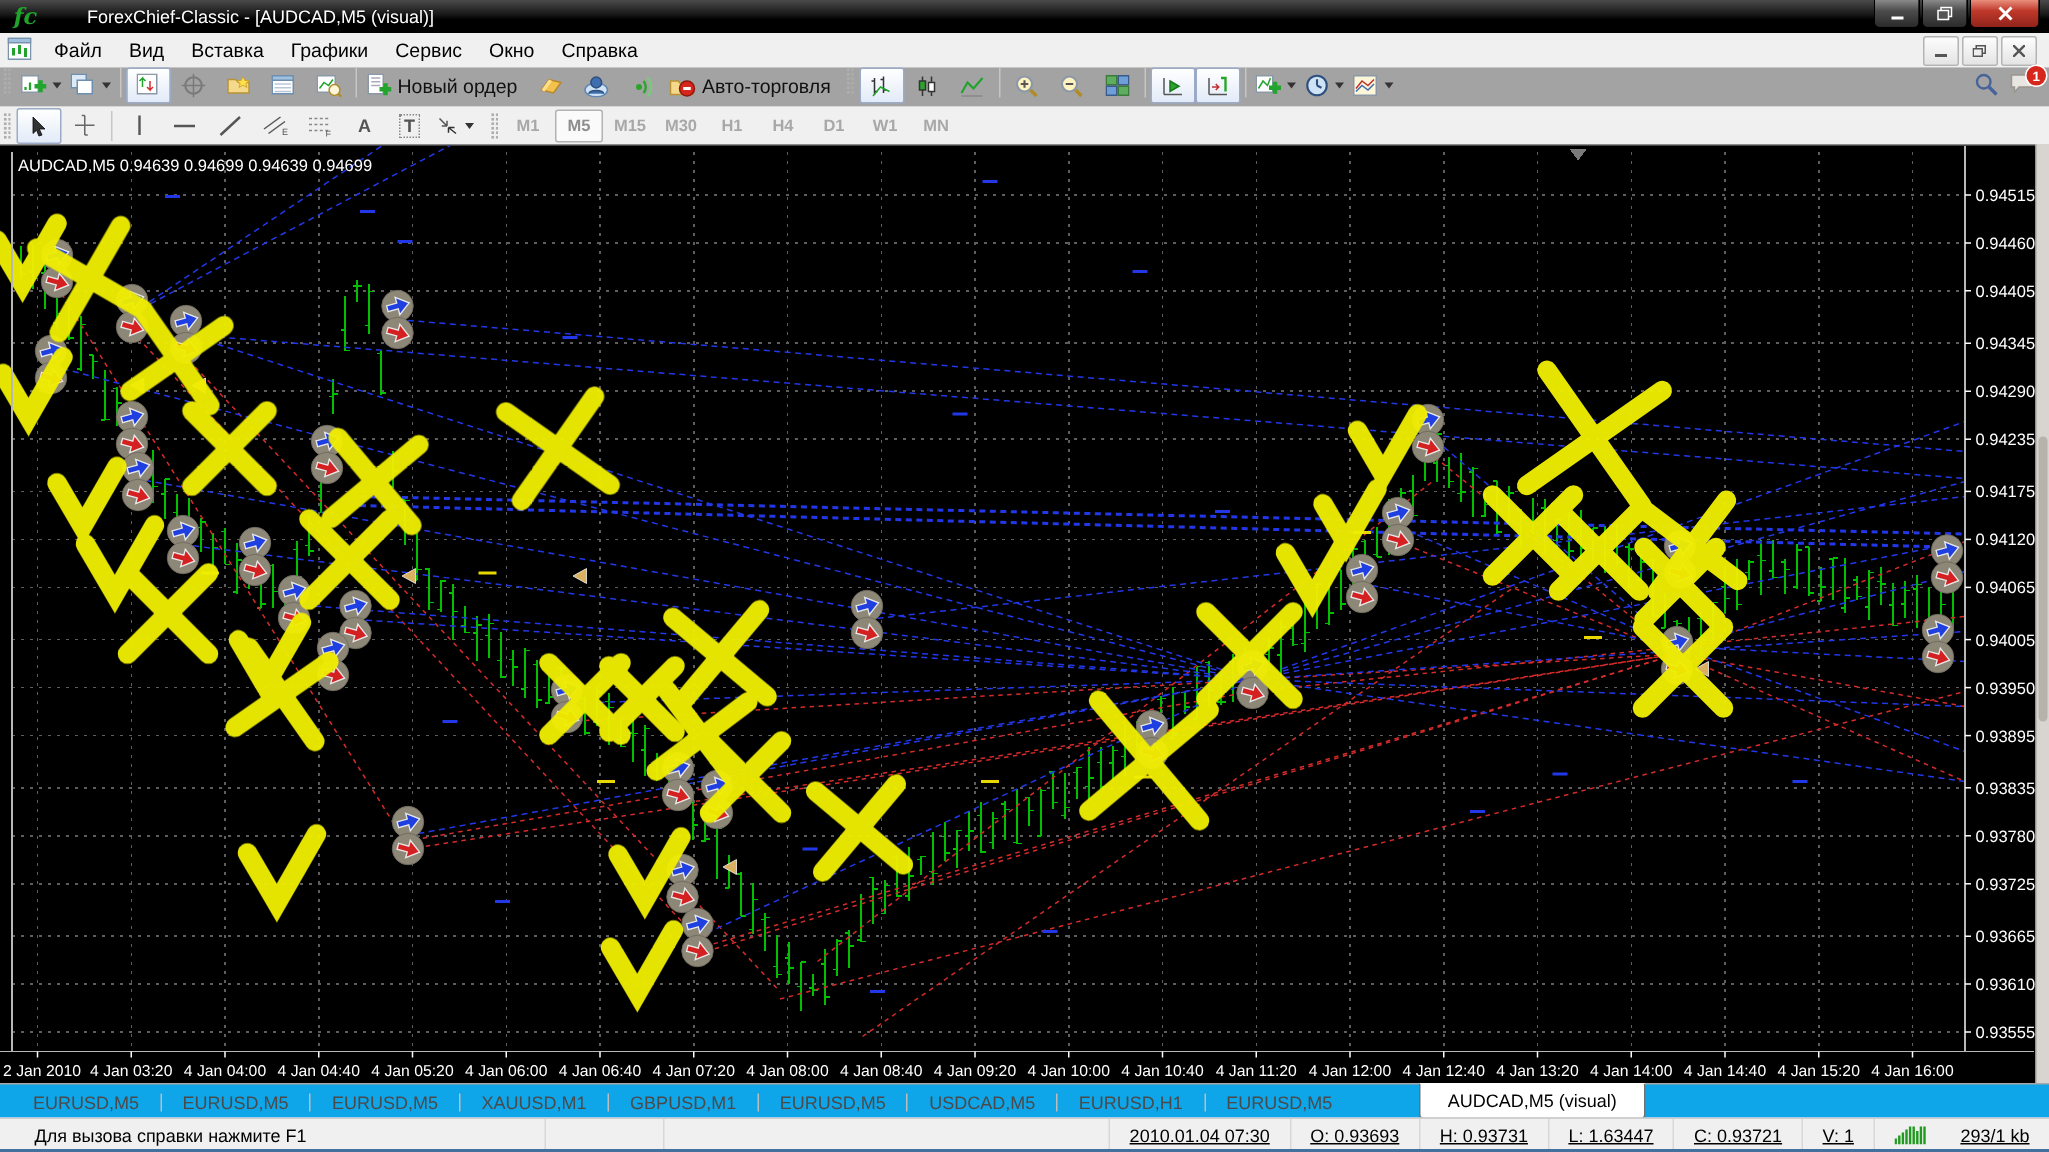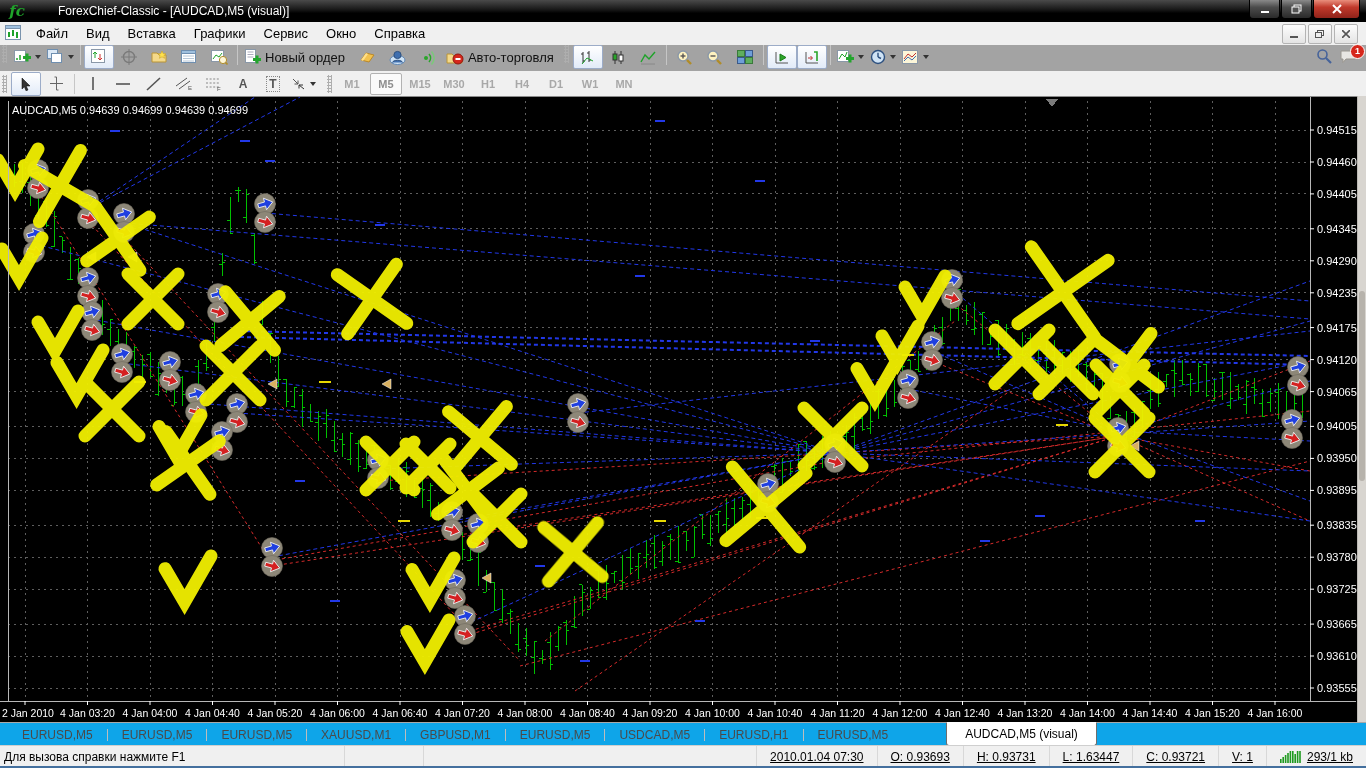--- a/index.html
+++ b/index.html
@@ -58,25 +58,25 @@
   
   .tabsbar{position:absolute;top:722px;left:0;right:0;height:23px;background:#0ea5e9;
     border-top:1px solid #a8a8a8;display:flex;align-items:stretch;padding-left:8px;font-size:12px;}
   .tab{display:flex;align-items:center;padding:0 14px;color:#4a4a4a;}
   .tab.active{background:#fff;border:1px solid #6e6e6e;border-top:1px solid #fff;margin-top:-1px;
     color:#000;border-radius:0 0 3px 3px;padding:0 18px;margin-left:44px;}
   .tab-sep{width:1px;height:12px;background:#bdbdbd;align-self:center;}
   
   .statusbar{position:absolute;top:745px;left:0;right:0;height:21px;background:#f0f0f0;
     border-top:1px solid #cfcfcf;display:flex;align-items:center;font-size:12px;color:#000;}
-  .sb-help{width:340px;padding-left:4px;}
+  .sb-help{width:340px;padding-left:23px;}
   .sb-gap{width:78px;height:100%;border-left:1px solid #d8d8d8;}
   .sb-spacer{flex:1;height:100%;border-left:1px solid #d8d8d8;}
   .sb-field{padding:0 13px;height:100%;display:flex;align-items:center;border-left:1px solid #d8d8d8;white-space:nowrap;text-decoration:underline;}
-  .sb-traffic{display:flex;align-items:center;gap:5px;}
+  .sb-traffic{display:flex;align-items:center;gap:22px;}
   .win-bottom-edge{position:absolute;left:0;right:0;bottom:0;height:2px;background:#44709e;}
 </style>
 </head>
 <body>
 
 <div class="titlebar">
   <div class="app-logo">fc</div>
   <div class="title-text">ForexChief-Classic - [AUDCAD,M5 (visual)]</div>
   <div class="win-btns">
     <div class="win-btn">

